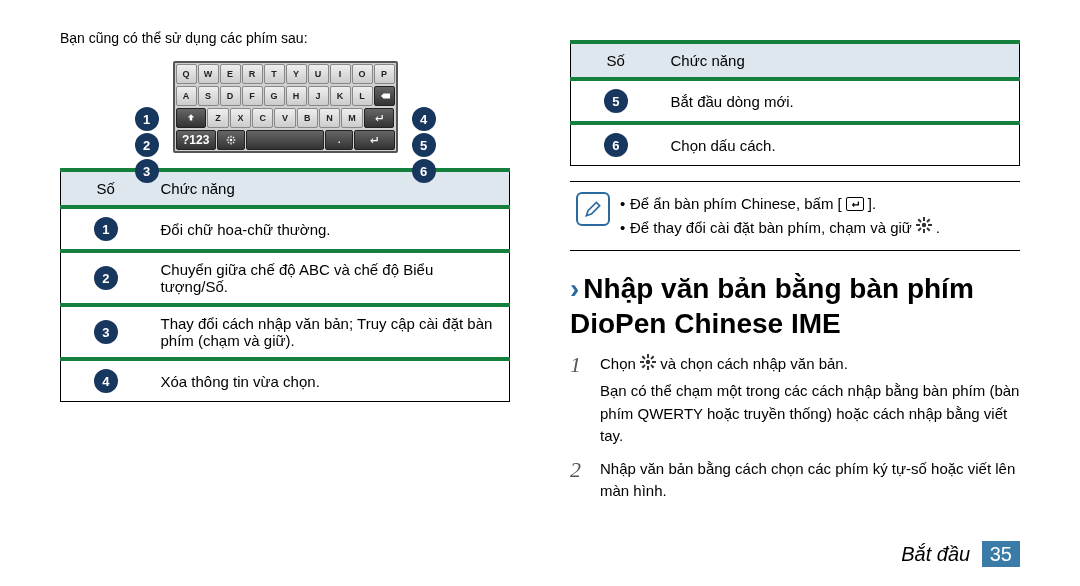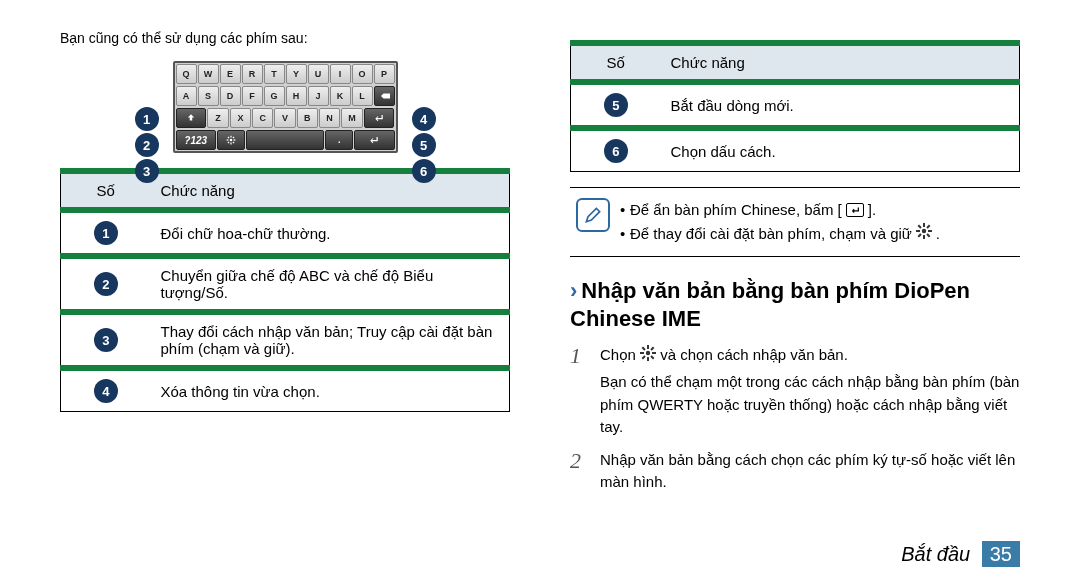--- a/index.html
+++ b/index.html
@@ -77,21 +77,21 @@
   }
   .num-abs {
     position: absolute;
   }
   table.funcs {
     border-collapse: collapse;
     width: 100%;
     margin-top: 10px;
   }
   table.funcs th, table.funcs td {
-    border-top: 6px solid #15803d;
+    border-top: 4px solid #15803d;
     border-bottom: 1px solid #000;
     padding: 8px 10px;
     text-align: left;
     vertical-align: middle;
     font-size: 15px;
   }
   table.funcs th:first-child, table.funcs td:first-child {
     border-left: 1px solid #000;
     width: 90px;
     text-align: center;
@@ -141,21 +141,21 @@
     border-radius: 2px;
     font-size: 10px;
     vertical-align: middle;
   }
   .gear-icon {
     display: inline-block;
     vertical-align: middle;
   }
   .section-title {
     margin-top: 20px;
-    font-size: 22px;
+    font-size: 28px;
     font-weight: bold;
     line-height: 1.25;
   }
   .section-title .chev {
     color: #2b6aa0;
     font-weight: bold;
     margin-right: 4px;
   }
   ol.steps {
     list-style: none;
@@ -247,21 +247,21 @@
             <div class="key">B</div>
             <div class="key">N</div>
             <div class="key">M</div>
             <div class="key key-dark key-wide">
                 <svg viewBox="0 0 16 16">
                   <path fill="#fff" d="M12 3v5H5l2-2-1-1-4 4 4 4 1-1-2-2h9V3z"></path>
                 </svg>
               </div>
           </div>
           <div class="kbd-row">
-            <div class="key key-dark key-wide" style="font-size:10px;font-style:italic;">?123</div>
+            <div class="key key-dark key-wide" style="font-size:12px;">?123</div>
             <div class="key key-dark">
                 <svg viewBox="0 0 16 16">
                   <circle cx="8" cy="8" r="2" fill="#fff"></circle>
                   <g stroke="#fff" stroke-width="2">
                     <line x1="8" y1="1" x2="8" y2="4"></line>
                     <line x1="8" y1="12" x2="8" y2="15"></line>
                     <line x1="1" y1="8" x2="4" y2="8"></line>
                     <line x1="12" y1="8" x2="15" y2="8"></line>
                     <line x1="3" y1="3" x2="5" y2="5"></line>
                     <line x1="11" y1="11" x2="13" y2="13"></line>

